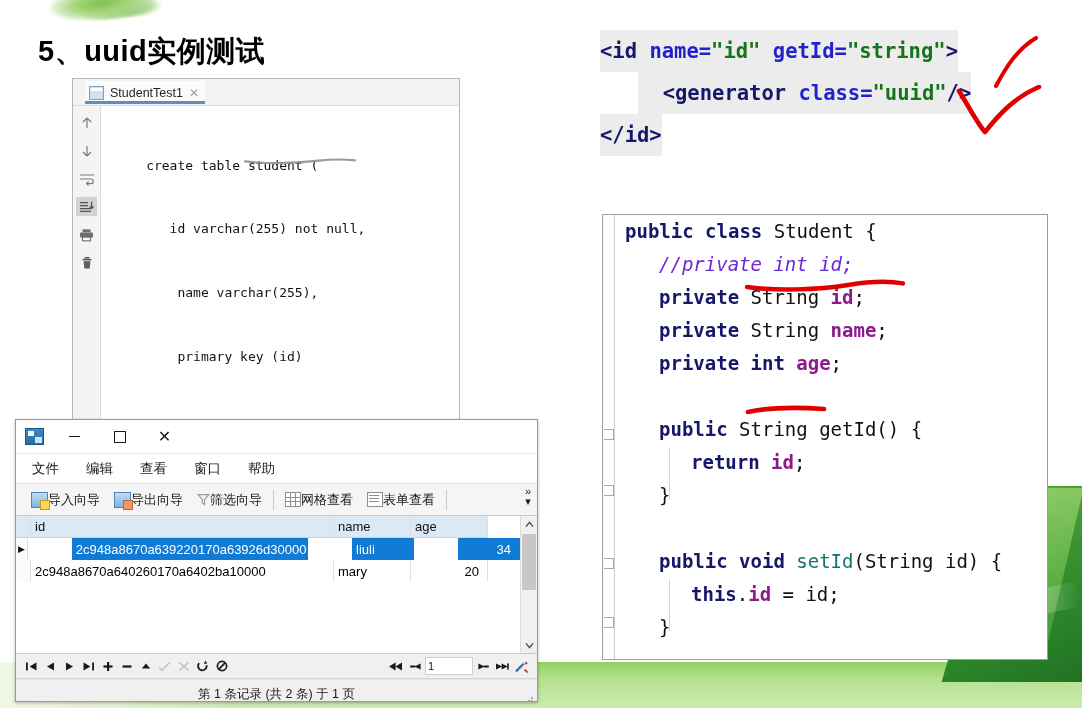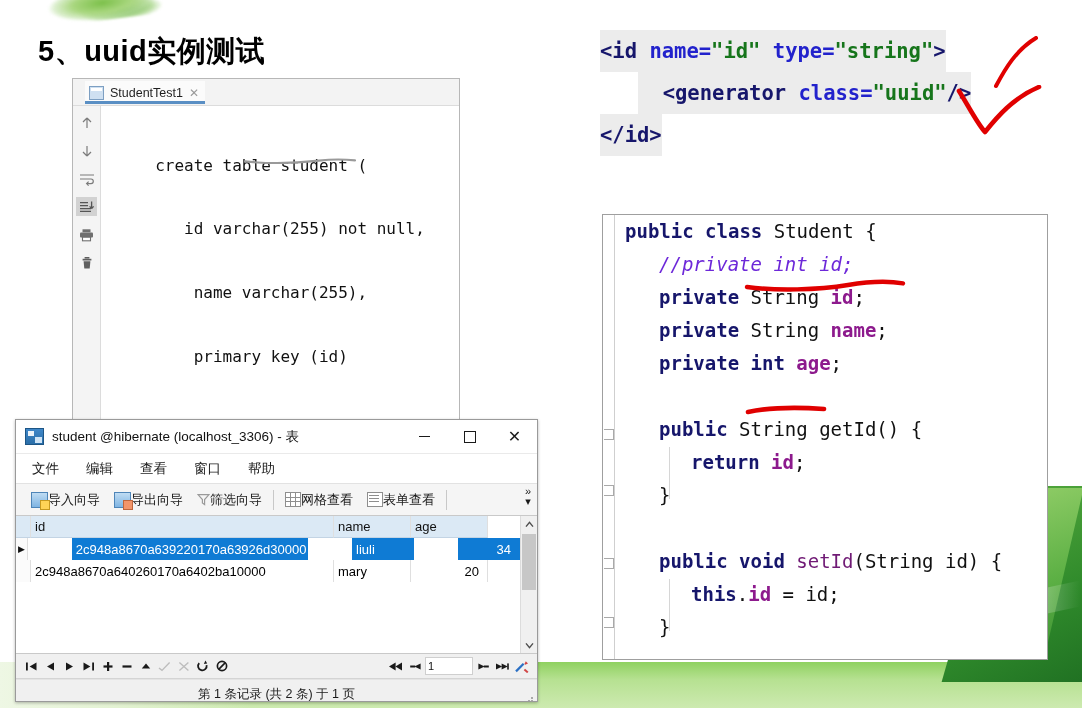--- a/index.html
+++ b/index.html
@@ -81,21 +81,21 @@
     width:27px;background:#f4f4f4;border-right:1px solid #dcdcdc;
     padding-top:7px;display:flex;flex-direction:column;align-items:center;gap:9px;
   }
   .gicon{width:21px;height:19px;display:flex;align-items:center;justify-content:center;color:#7b7b7b;font-size:13px;}
   .gicon.active{background:#d2d2d2;}
   .gicon svg{display:block;}
 
   #console-text{
     flex:1;padding:6px 0 0 0;
     font-family:"DejaVu Sans Mono","Liberation Mono",monospace;
-    font-size:16px;line-height:21.3px;color:#111;white-space:pre;
+    font-size:13px;line-height:21.3px;color:#111;white-space:pre;
     position:relative;overflow:hidden;
   }
   .cline{padding-left:6px;}
   #console-underline{
     position:absolute;left:143px;top:52px;width:112px;height:6px;
   }
 
   
   #navicat-window{
     position:absolute;left:15px;top:419px;width:521px;height:281px;
@@ -224,21 +224,21 @@
     position:absolute;left:12px;top:0;right:0;
     font-family:"DejaVu Sans Mono","Liberation Mono",monospace;
     font-size:19px;line-height:33px;white-space:pre;color:#111;
   }
   .jl{padding-left:44px;}
   .jl.l0{padding-left:10px;}
   .jl.l2{padding-left:76px;}
   .j-kw{color:#16166b;font-weight:bold;margin-top:47px;}
   .j-field{color:#8d1a8d;font-weight:bold;}
   .j-cmt{color:#6d28d9;font-style:italic;}
-  .j-decl{color:#701a75;}
+  .j-decl{color:#0f766e;}
   .j-plain{color:#111;}
   .indent-guide{position:absolute;width:1px;background:#d6d6d6;}
 
   
   .pen{position:absolute;pointer-events:none;}
 </style>
 </head>
 <body>
 
 <div id="deco-top-leaf"></div>
@@ -314,21 +314,20 @@
       <svg id="console-underline" viewBox="0 0 112 6">
         <path d="M1 3.4C22 5.6 52 5.2 75 2.6 92 0.8 103 1.6 111 2.4" stroke="#9a9a9a" stroke-width="2.1" fill="none" stroke-linecap="round"></path>
       </svg>
     </div>
   </div>
 </div>
 
 <div id="navicat-window">
   <div id="nv-titlebar">
     <span id="nv-app-icon"></span>
-    <span id="nv-title">student @hibernate (localhost_3306) - 表</span>
     <span class="nv-winbtn">
         <span class="bar"></span>
       </span>
     <span class="nv-winbtn">
         <span class="sq"></span>
       </span>
     <span class="nv-winbtn">
         <span class="xx">✕</span>
       </span>
   </div>
@@ -512,21 +511,21 @@
     </span>
   </div>
 
   <div id="nv-status">
     <span>第 1 条记录 (共 2 条) 于 1 页</span>
     <span id="nv-resize"></span>
   </div>
 </div>
 
 <div id="xml-block">
-  <div class="xl hl" id="xml-line1"><span class="k-tag">&lt;id </span><span class="k-attr">name=</span><span class="k-val">"id"</span><span class="k-attr"> type=</span><span class="k-val">"string"</span><span class="k-tag">&gt;</span></div>
+  <div class="xl hl" id="xml-line1"><span class="k-tag">&lt;id </span><span class="k-attr">name=</span><span class="k-val">"id"</span><span class="k-attr"> getId=</span><span class="k-val">"string"</span><span class="k-tag">&gt;</span></div>
   <div class="xl hl" id="xml-line2" style="padding-left:38px"><span style="color:transparent">  </span><span class="k-tag">&lt;generator </span><span class="k-attr">class=</span><span class="k-val">"uuid"</span><span class="k-tag">/&gt;</span></div>
   <div id="xml-gap"></div>
   <div class="xl hl" id="xml-line3"><span class="k-tag">&lt;/id&gt;</span></div>
 </div>
 
 <svg class="pen" style="left:992px;top:36px" width="62" height="58" viewBox="0 0 62 58">
   <path d="M4 50C13 33 24 14 44 2" stroke="#e00000" stroke-width="4" fill="none" stroke-linecap="round"></path>
 </svg>
 <svg class="pen" style="left:955px;top:85px" width="90" height="56" viewBox="0 0 90 56">
   <path d="M4 6C14 22 22 38 30 47 42 32 58 13 84 2" stroke="#e00000" stroke-width="4.6" fill="none" stroke-linecap="round" stroke-linejoin="round"></path>

